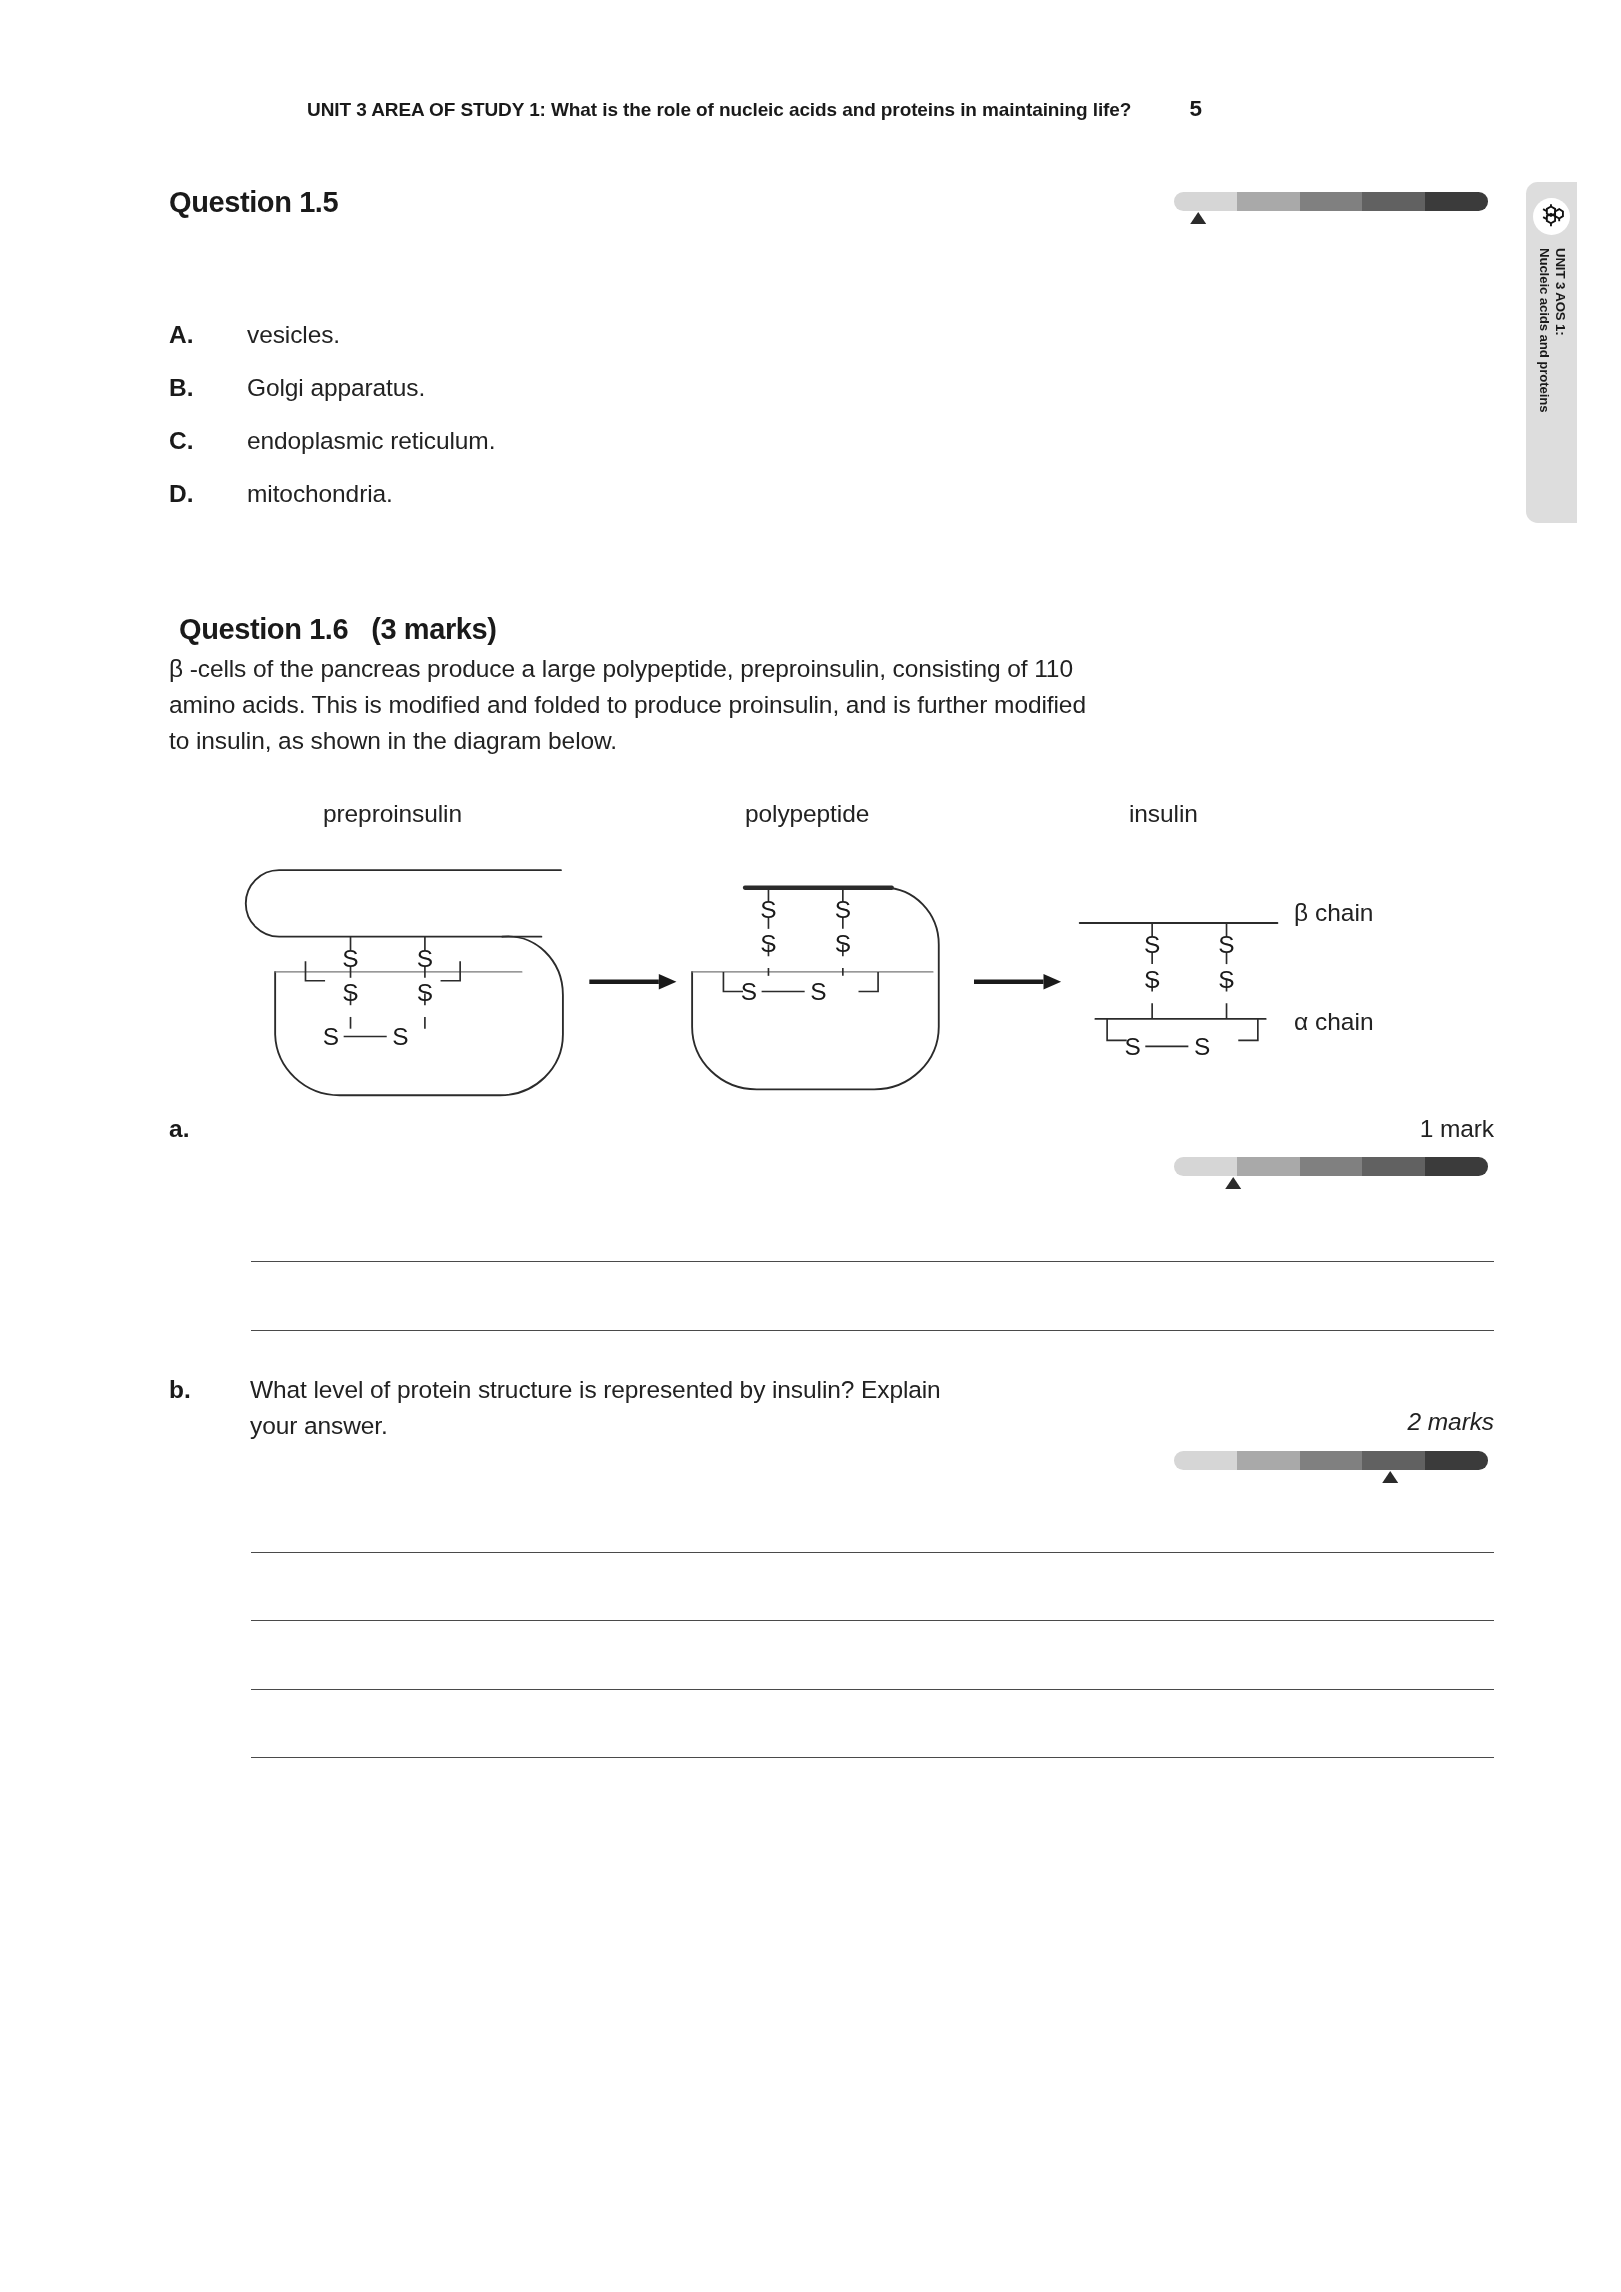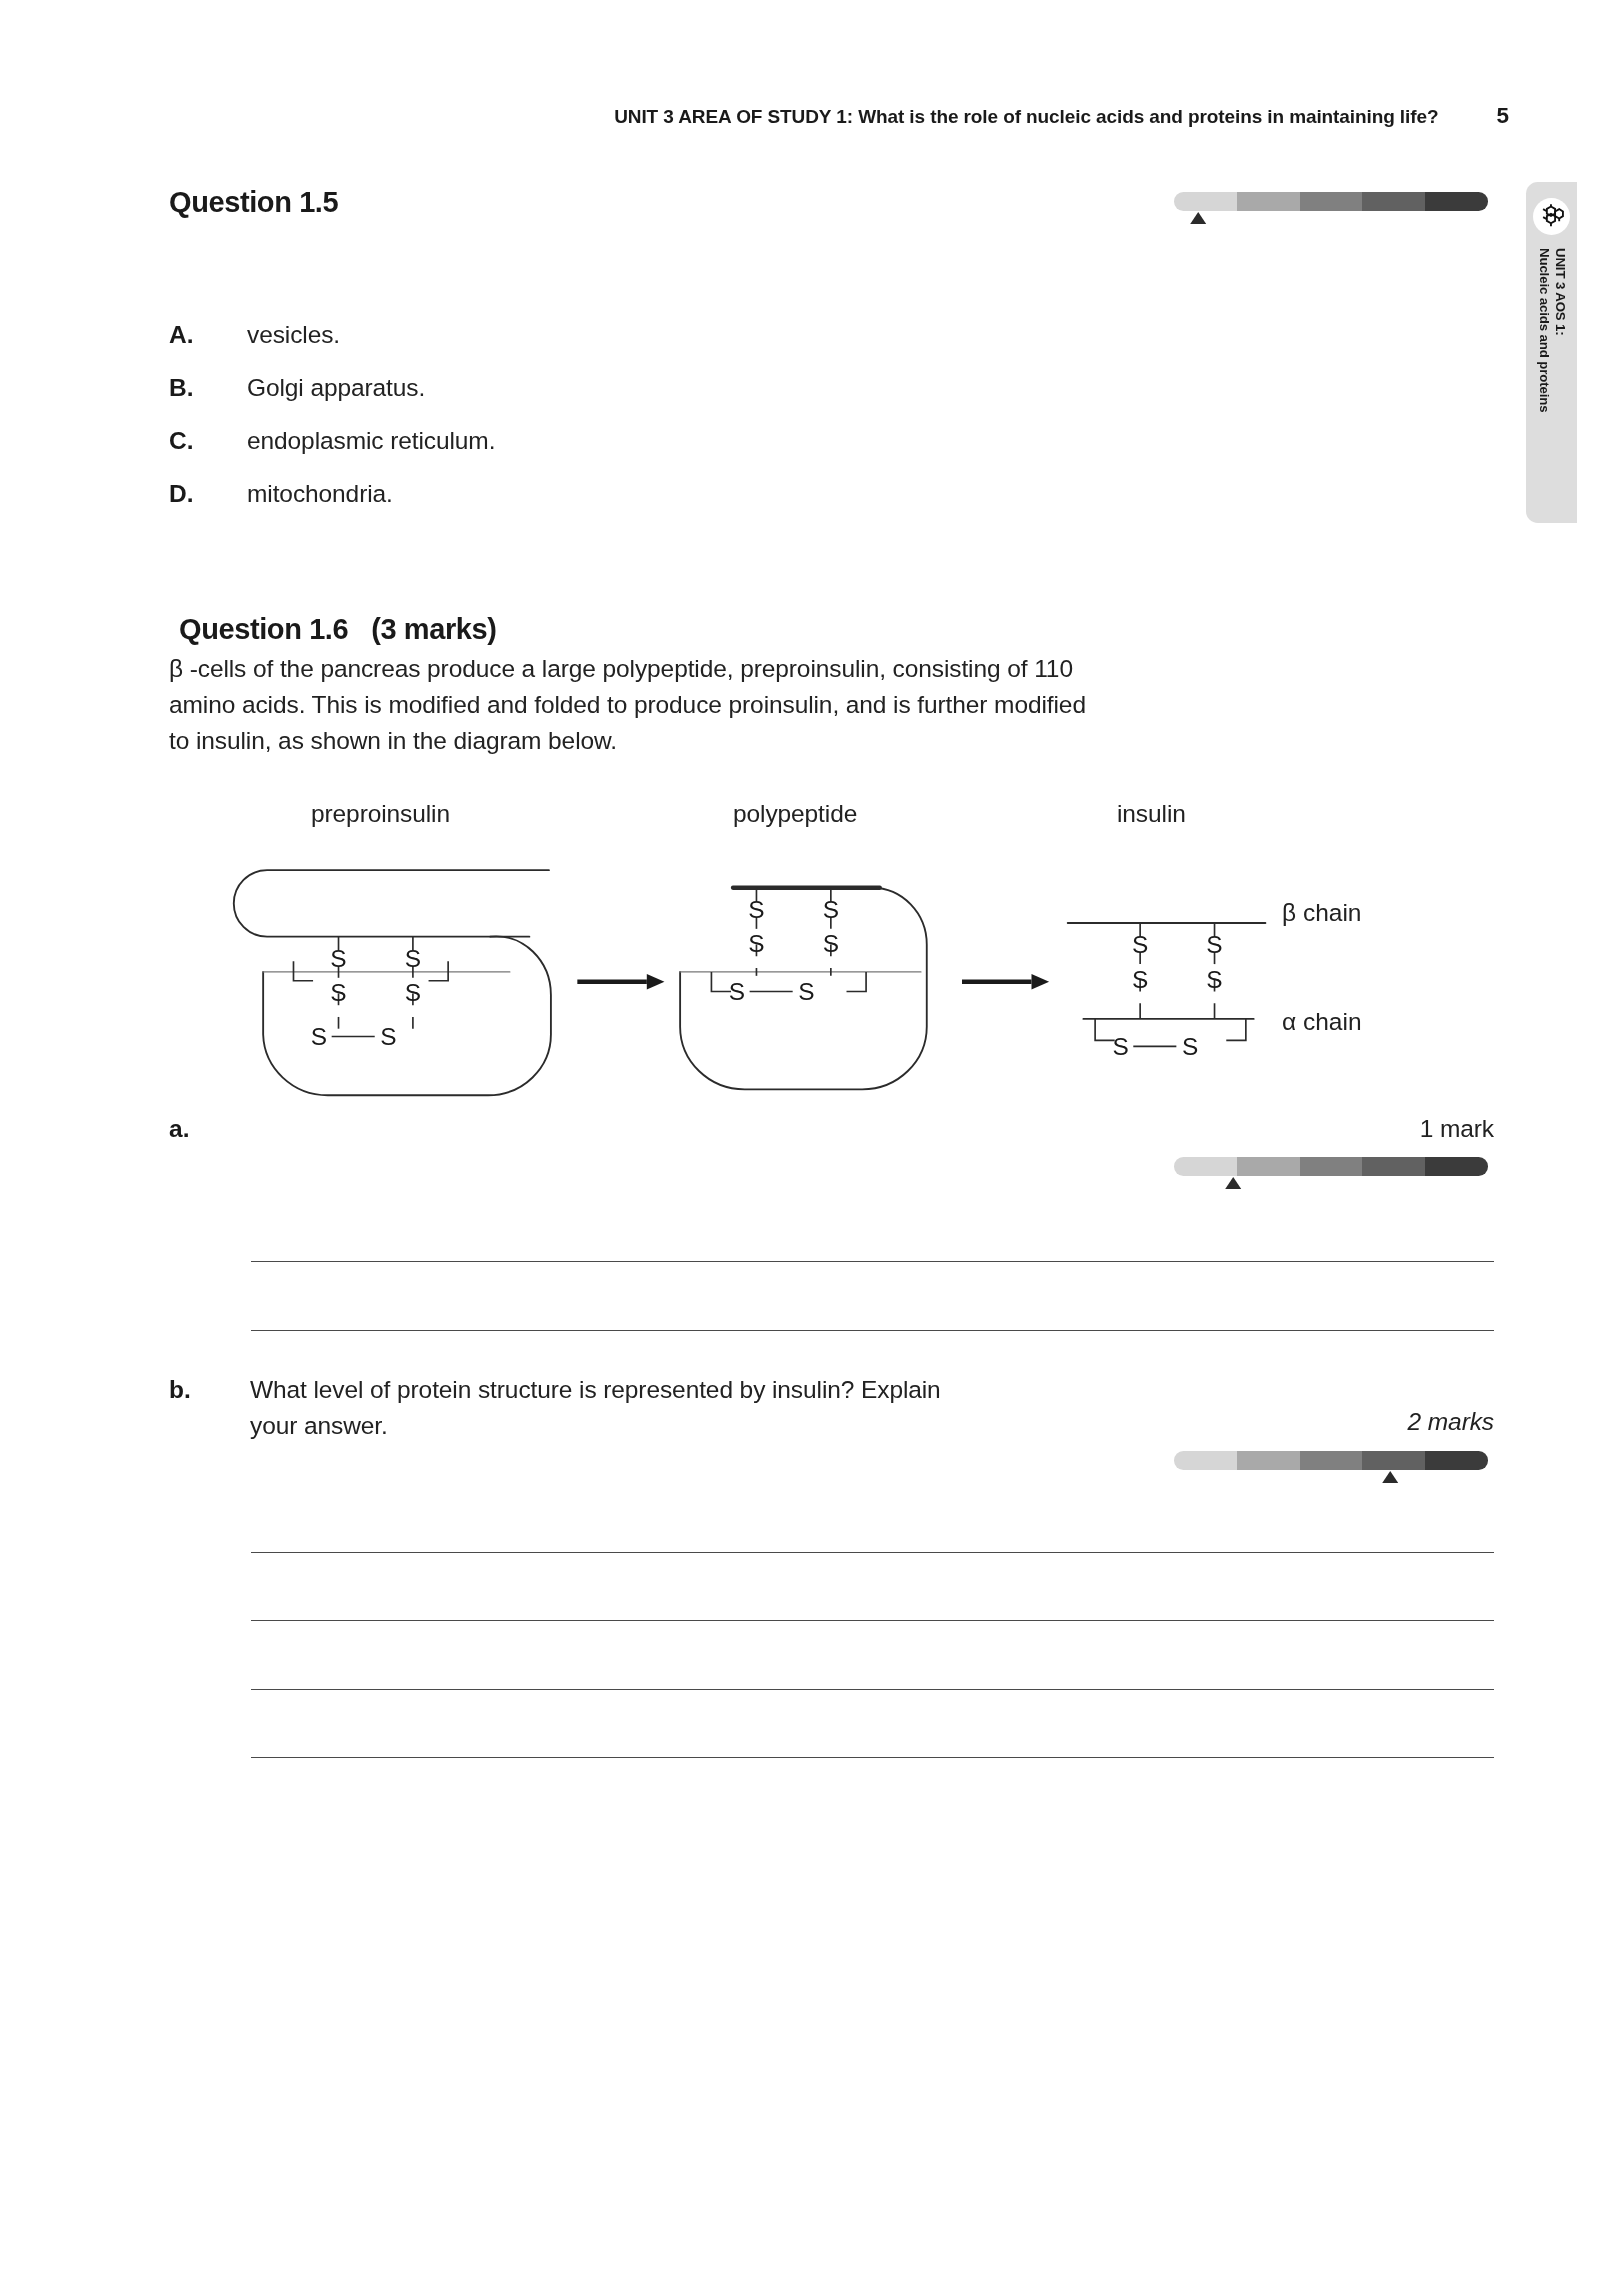--- a/index.html
+++ b/index.html
@@ -15,25 +15,25 @@
   .page {
     position: relative;
     width: 1621px;
     height: 2293px;
     background: #ffffff;
   }
 
   
   .header {
     position: absolute;
-    top: 103px;
+    top: 96px;
     left: 0;
     width: 1509px;
     display: flex;
-    justify-content: flex-end;
+    justify-content: center;
     align-items: baseline;
     gap: 8px;
   }
   .header-title {
     font-size: 19px;
     font-weight: bold;
     letter-spacing: -0.1px;
     color: #1a1a1a;
     white-space: nowrap;
   }
@@ -162,21 +162,21 @@
   
   .ans-line {
     position: absolute;
     left: 251px;
     width: 1243px;
     height: 0;
     border-top: 1.6px solid #4a4a4a;
   }
 
   
-  .diagram { position: absolute; left: 0; top: 784px; width: 1509px; height: 323px; }
+  .diagram { position: absolute; left: 12px; top: 784px; width: 1509px; height: 323px; }
   .diag-label {
     position: absolute;
     font-size: 24.5px;
     color: #222222;
     letter-spacing: -0.1px;
     white-space: nowrap;
   }
   .chain-label {
     position: absolute;
     font-size: 24.5px;

